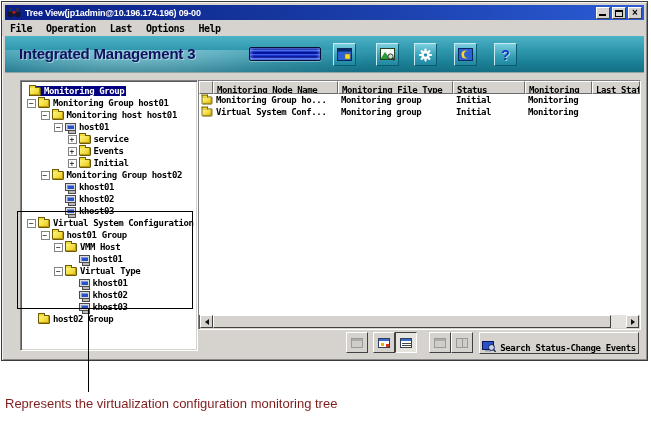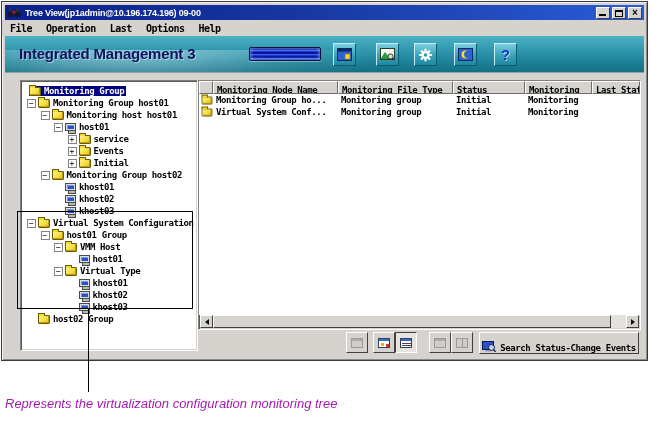--- a/index.html
+++ b/index.html
@@ -118,21 +118,21 @@
                linear-gradient(180deg,#cfcdc8 0 4px,#9a9a9a 4px 5px,#cfcdc8 5px); }
   .search-btn { position:absolute; left:474px; top:259px; width:160px; height:22px; background:#d6d3ce;
     border:1px solid; border-color:#fff #404040 #404040 #fff;
     display:flex; align-items:flex-end; justify-content:center; gap:4px;
     font-family:"DejaVu Sans Mono",monospace; font-size:9px; font-weight:700; letter-spacing:-0.4px; color:#000; }
 
   
   .ann-box { position:absolute; left:17px; top:211px; width:176px; height:98px;
     border:1px solid #000; z-index:20; }
   .ann-line { position:absolute; left:88px; top:309px; width:1px; height:83px; background:#000; z-index:21; }
-  .ann-text { position:absolute; left:5px; top:396px; font-size:13px; color:#a21caf;font-style:italic; }
+  .ann-text { position:absolute; left:5px; top:396px; font-size:13px; color:#7f1d1d; }
 </style>
 </head>
 <body>
 
 <div class="page">
 
   <div class="window">
 
     <div class="titlebar">
       <svg width="14" height="11" viewBox="0 0 14 11">

